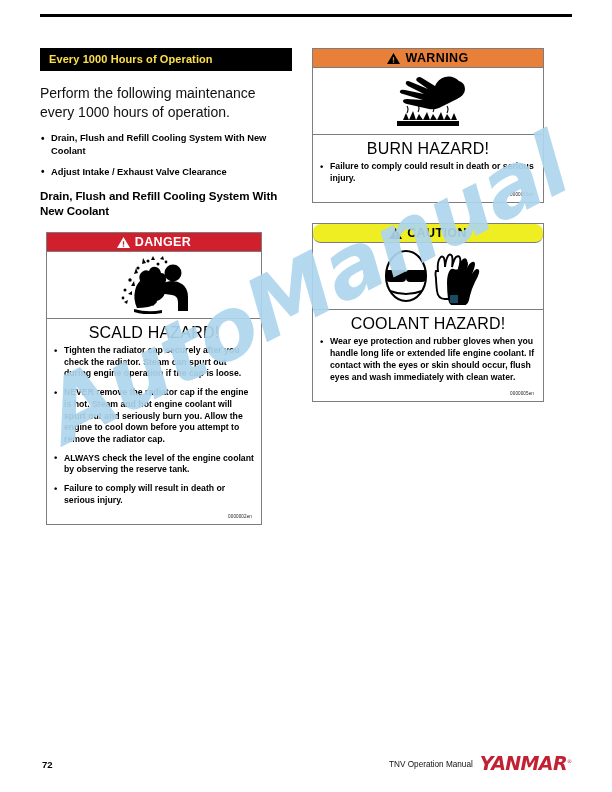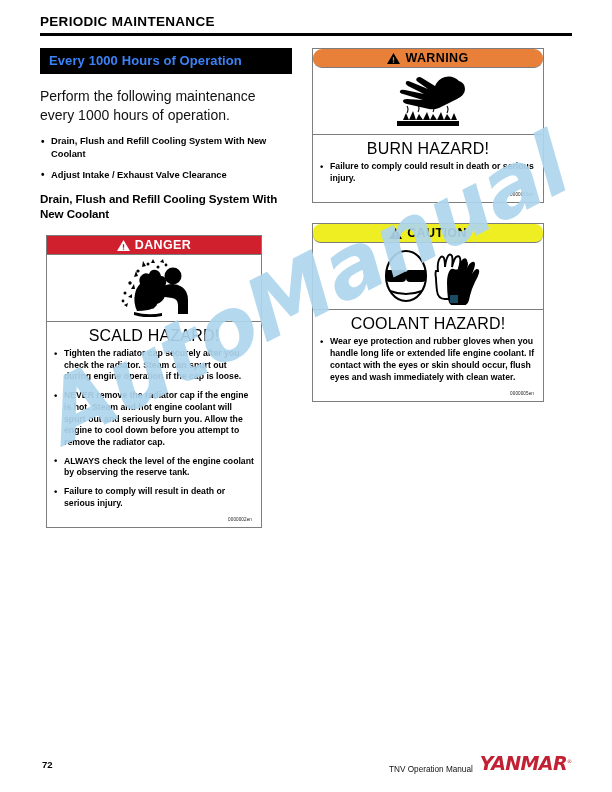--- a/index.html
+++ b/index.html
@@ -53,22 +53,22 @@
   .col-right {
     position: absolute;
     left: 312px;
     top: 48px;
     width: 232px;
   }
 
   
   .section-bar {
     background: #000000;
-    color: #3b82f6;
-    font-size: 13px;
+    color: #fde047;
+    font-size: 11px;
     font-weight: bold;
     padding: 5px 9px 6px 9px;
     letter-spacing: 0.1px;
   }
 
   .body-para {
     font-size: 14px;
     line-height: 1.33;
     margin-top: 13px;
     color: #111;
@@ -119,21 +119,21 @@
     align-items: center;
     justify-content: center;
     gap: 5px;
     height: 18px;
     font-weight: bold;
     font-size: 12.5px;
     letter-spacing: 0.4px;
     border-bottom: 1px solid #7d7d7d;
   }
   .hz-banner.danger  { background: #d0202e; color: #ffffff; }
-  .hz-banner.warning { background: #e8803a; color: #000000; border-radius: 9px; }
+  .hz-banner.warning { background: #e8803a; color: #000000; }
   .hz-banner.caution { background: #eeee22; color: #000000; border-radius: 8px; }
 
   .tri {
     position: relative;
     width: 13px;
     height: 11px;
     display: inline-block;
     flex: 0 0 auto;
   }
   .tri svg { display: block; }
@@ -219,21 +219,21 @@
     left: 2px;
     top: 4px;
     font-size: 9.6px;
     font-weight: bold;
   }
   .footer-right {
     position: absolute;
     right: 0;
     top: 0;
     display: flex;
-    align-items: flex-end;
+    align-items: center;
     gap: 7px;
   }
   .footer-manual {
     font-size: 8.2px;
     color: #111;
   }
   .logo-yanmar {
     font-family: "DejaVu Sans", sans-serif;
     font-size: 19px;
     font-weight: bold;
@@ -251,21 +251,20 @@
     font-weight: normal;
     letter-spacing: 0;
   }
 </style>
 </head>
 <body>
 
 <div class="page">
 
   <div class="run-head">
-    <div class="run-head-title">PERIODIC MAINTENANCE</div>
     <div class="run-head-rule"></div>
   </div>
 
   <div class="col-left">
 
     <div class="section-bar">Every 1000 Hours of Operation</div>
 
     <div class="body-para">Perform the following maintenance every 1000 hours of operation.</div>
 
     <ul class="bullets">

